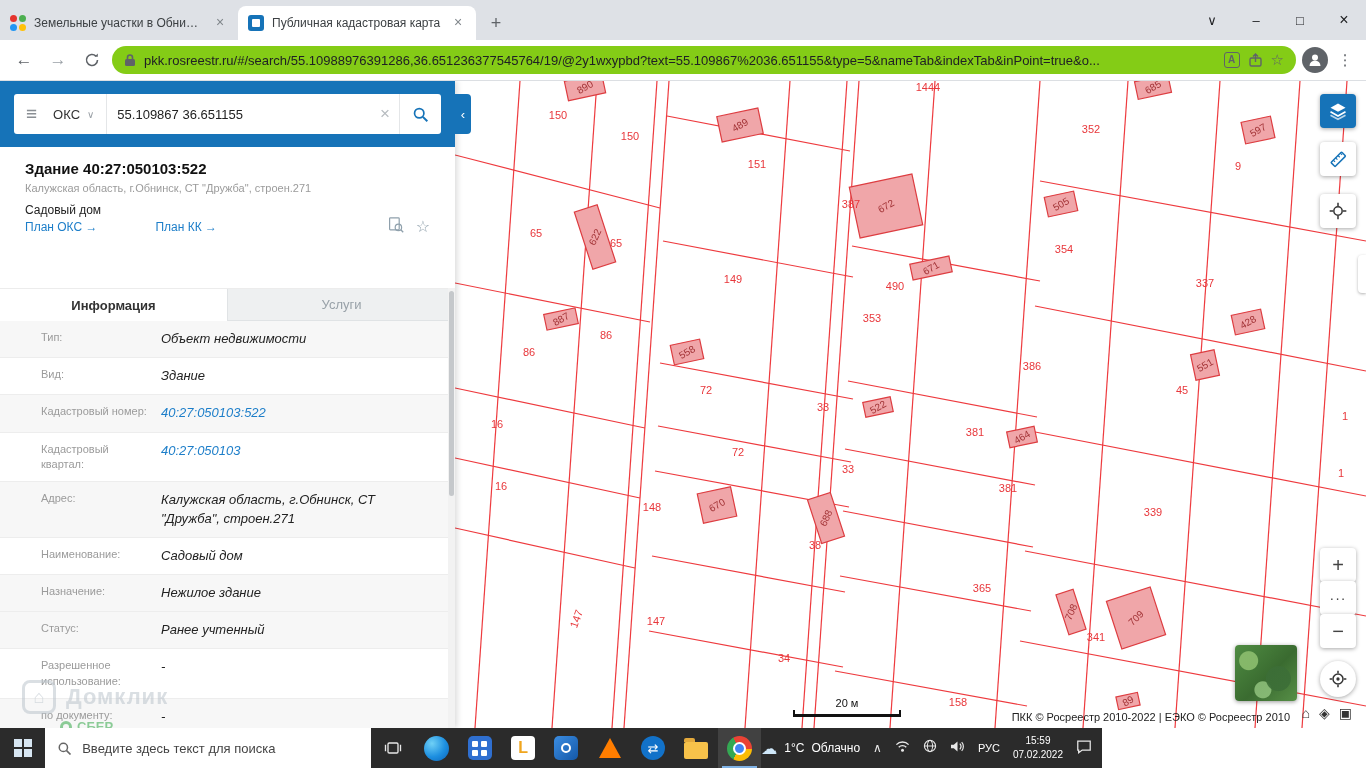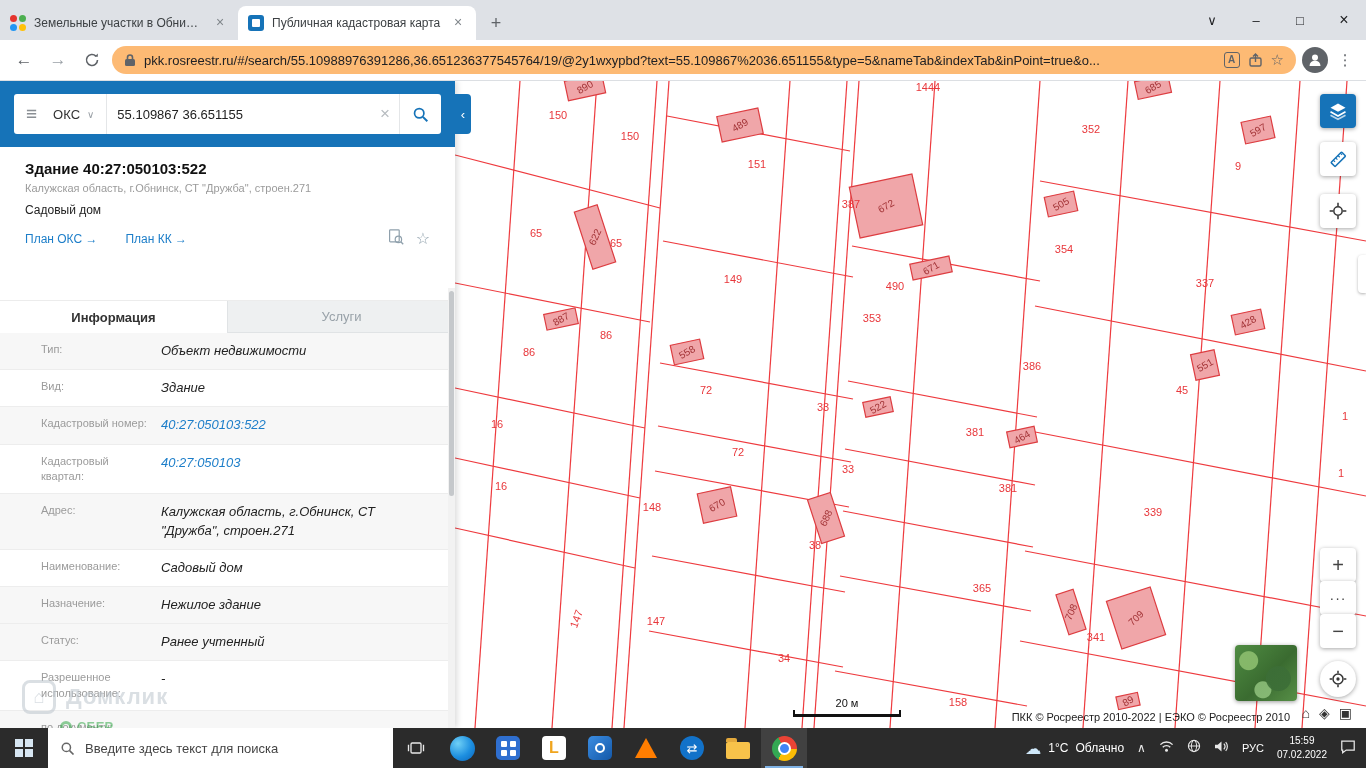--- a/index.html
+++ b/index.html
@@ -17,21 +17,21 @@
   .fav-dots i { width:7px; height:7px; border-radius:50%; }
   .fav-pkk { background:#1673b8; border-radius:3px; position:relative; }
   .fav-pkk::after { content:""; position:absolute; inset:4px; background:#fff; border-radius:1px; }
   .newtab { width:28px; height:28px; margin:0 0 3px 6px; border-radius:50%; font-size:18px; color:#5f6368; display:flex; align-items:center; justify-content:center; }
   .tb-spacer { flex:1; }
   .win-ctrl { width:44px; height:40px; display:flex; align-items:center; justify-content:center; color:#202124; font-size:13px; }
 
   .addressbar { position:absolute; top:40px; left:0; width:1366px; height:41px; background:#fff; border-bottom:1px solid #dcdfe3; display:flex; align-items:center; padding:0 10px; gap:6px; }
   .nav-ico { width:28px; height:28px; display:flex; align-items:center; justify-content:center; font-size:17px; color:#5f6368; border-radius:50%; }
   .nav-ico.dim { color:#9aa0a6; }
-  .url-pill { flex:1; height:28px; background:#fdba74; border-radius:14px; display:flex; align-items:center; padding:0 12px; gap:8px; min-width:0; }
+  .url-pill { flex:1; height:28px; background:#84cc16; border-radius:14px; display:flex; align-items:center; padding:0 12px; gap:8px; min-width:0; }
   .url-text { flex:1; font-size:13px; color:#202124; white-space:nowrap; overflow:hidden; text-overflow:ellipsis; }
   .pill-ico { flex:0 0 auto; display:flex; align-items:center; justify-content:center; color:#5f6368; }
   .translate-box { width:16px; height:16px; border:1.5px solid #5f6368; border-radius:3px; font-size:10px; line-height:13px; text-align:center; color:#5f6368; font-weight:bold; }
   .star-glyph { font-size:15px; color:#5f6368; }
   .avatar { width:26px; height:26px; border-radius:50%; background:#5f6368; display:flex; align-items:center; justify-content:center; }
   .kebab { font-size:15px; color:#5f6368; width:22px; text-align:center; }
 
   
   .content { position:absolute; top:81px; left:0; width:1366px; height:647px; background:#fff; overflow:hidden; }
   #map-svg { position:absolute; left:455px; top:0; }
@@ -63,21 +63,21 @@
   .cat .chev { color:#9aa0a6; font-size:10px; }
   .query { flex:1; min-width:0; border:0; outline:0; padding:0 10px; font-size:13px; color:#222; font-family:"Liberation Sans",sans-serif; }
   .clear { color:#b7bcc0; font-size:17px; padding:0 9px; }
   .go-btn { width:42px; height:100%; border:0; background:transparent; border-left:1px solid #e4e6e8; display:flex; align-items:center; justify-content:center; }
   .collapse-tab { position:absolute; left:455px; top:13px; width:16px; height:40px; background:#1673b8; color:#fff; border-radius:0 4px 4px 0; display:flex; align-items:center; justify-content:center; font-size:13px; }
 
   .obj-head { padding:13px 25px 12px; }
   .obj-title { font-size:15px; font-weight:bold; color:#111; }
   .obj-addr { margin-top:5px; font-size:11px; color:#9b9b9b; }
   .obj-kind { margin-top:9px; font-size:12px; color:#222; }
-  .obj-links { margin-top:12px; display:flex; align-items:center; font-size:12px; }
+  .obj-links { display:flex; align-items:center; font-size:12px;gap:30px; }
   .obj-links a { color:#1d7ec9; text-decoration:none; margin-right:28px; }
   .head-icons { margin-left:auto; display:flex; align-items:center; gap:12px; color:#8fa0ac; }
   .head-icons .star-o { font-size:16px; }
 
   .ptabs { display:flex; height:33px; border-top:1px solid #ececec;margin-top:40px; }
   .ptab { flex:1; display:flex; align-items:center; justify-content:center; font-size:13px; }
   .ptab.active { background:#fff; color:#333; font-weight:bold; }
   .ptab.inactive { background:#eef0f1; color:#98a1a8; border-left:1px solid #e0e3e5; border-bottom:1px solid #e0e3e5; }
 
   .info-rows { position:relative; }
@@ -90,21 +90,21 @@
   .watermark { position:absolute; left:22px; bottom:14px; display:flex; align-items:center; gap:10px; opacity:.55; z-index:5; pointer-events:none; }
   .wm-logo { width:34px; height:34px; border:3px solid #bcc5cd; border-radius:8px; display:flex; align-items:center; justify-content:center; color:#bcc5cd; font-size:18px; font-weight:bold; }
   .wm-text { font-size:22px; font-weight:bold; color:#bcc5cd; letter-spacing:1px; }
   .wm-sber { position:absolute; left:60px; bottom:-6px; z-index:5; display:flex; align-items:center; gap:5px; opacity:.5; pointer-events:none; }
   .wm-sber .dot { width:12px; height:12px; border:3px solid #21a038; border-radius:50%; }
   .wm-sber .txt { font-size:13px; font-weight:bold; color:#21a038; }
   .pscrollbar { position:absolute; right:0; top:207px; width:7px; height:440px; background:#f2f2f2; }
   .pscrollbar .thumb { position:absolute; top:3px; left:1px; width:5px; height:205px; background:#c5c8cb; border-radius:3px; }
 
   
-  .taskbar { position:absolute; left:0; bottom:0; width:1366px; height:40px; background:#2b2b2b; display:flex; align-items:stretch; z-index:20; }
+  .taskbar { position:absolute; left:0; bottom:0; width:1102px; height:40px; background:#2b2b2b; display:flex; align-items:stretch; z-index:20; }
   .tb-start { width:48px; display:flex; align-items:center; justify-content:center; }
   .win-logo { display:grid; grid-template-columns:8px 8px; grid-gap:2px; transform:rotate(0); }
   .win-logo i { width:8px; height:8px; background:#d7e6f2; }
   .tb-search { width:345px; background:#fff; display:flex; align-items:center; gap:10px; padding:0 12px; }
   .tb-search-text { font-size:13px; color:#444; }
   .tb-btn { width:46px; display:flex; align-items:center; justify-content:center; position:relative; }
   .tb-btn.active-app { background:#414141; }
   .tb-btn.active-app::after { content:""; position:absolute; left:4px; right:4px; bottom:0; height:2px; background:#7fb2e5; }
   .ico-edge { width:25px; height:25px; border-radius:50%; background:radial-gradient(circle at 32% 30%, #6fd0f6, #1d8fe0 55%, #0b63b8); }
   .ico-tiles { width:24px; height:24px; border-radius:5px; background:#2f6fd0; display:grid; grid-template-columns:6px 6px; grid-gap:3px; align-content:center; justify-content:center; }

